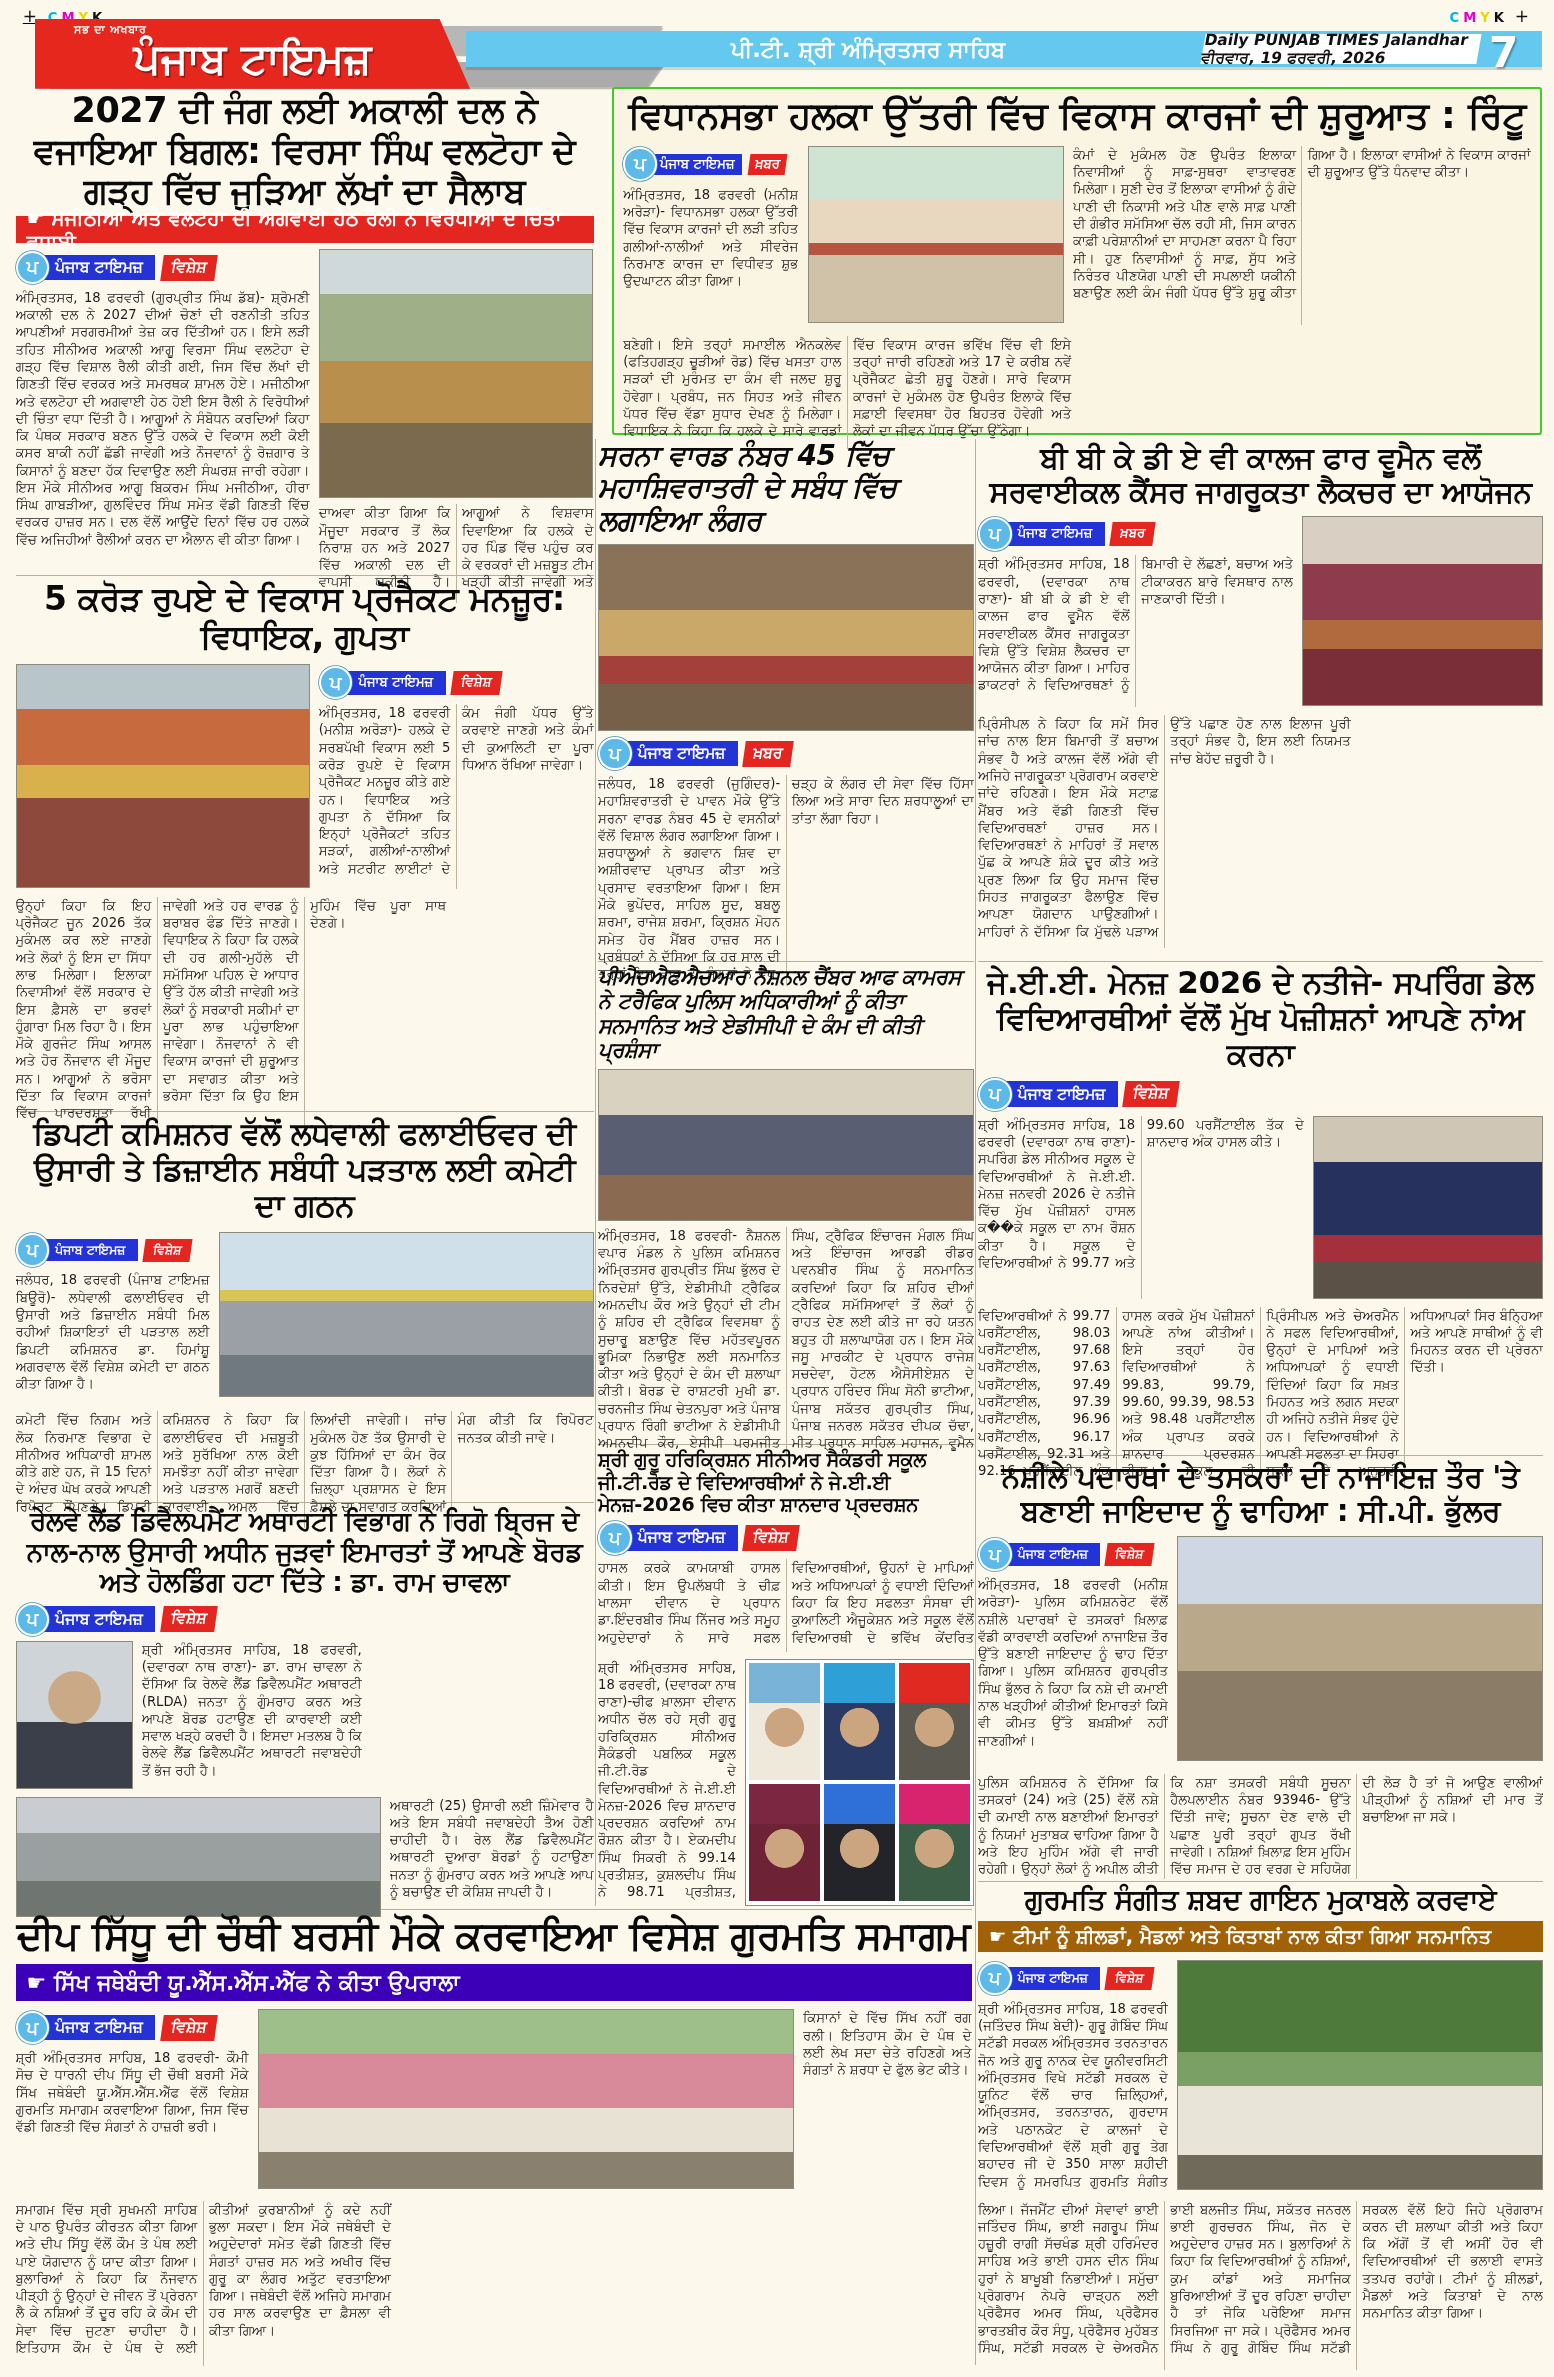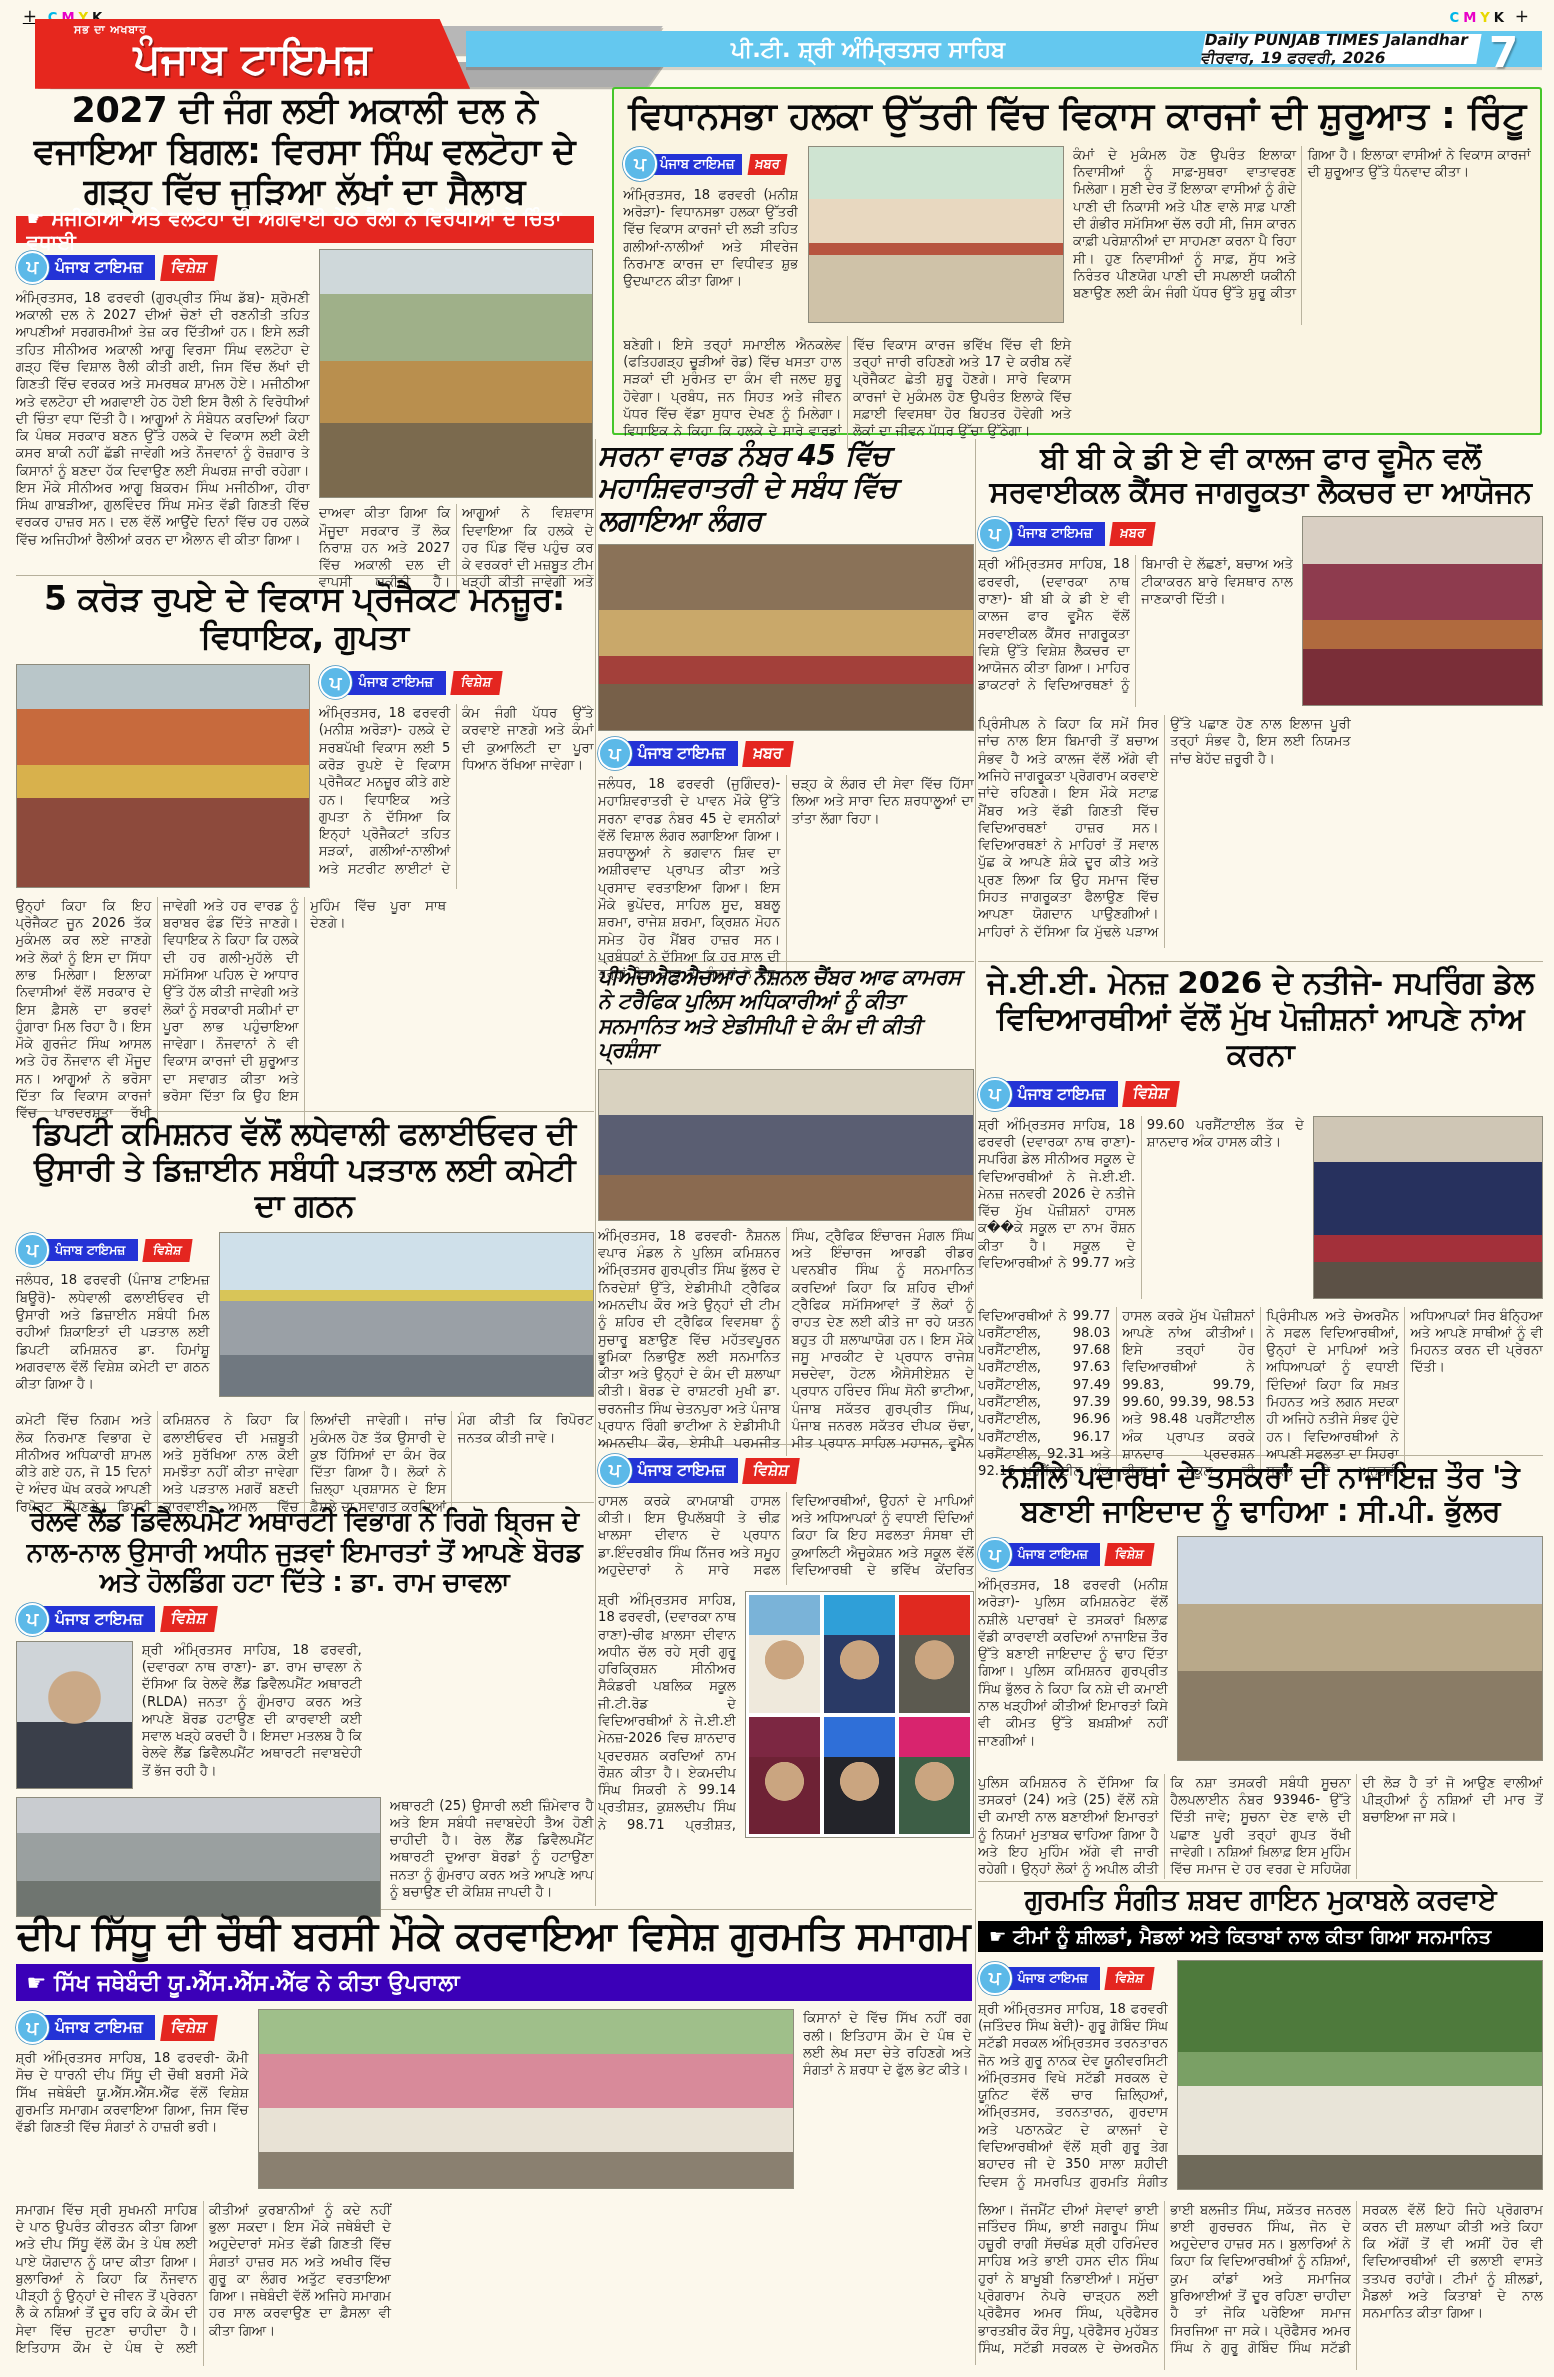--- a/index.html
+++ b/index.html
@@ -206,20 +206,21 @@
           <div class="bl" style="font-size:12.4px;">ਵਿਸ਼ੇਸ਼</div>
         </div>
         <div class="bt c1" style="height:190px;">ਅੰਮ੍ਰਿਤਸਰ, 18 ਫਰਵਰੀ (ਮਨੀਸ਼ ਅਰੋੜਾ)- ਪੁਲਿਸ ਕਮਿਸ਼ਨਰੇਟ ਵੱਲੋਂ ਨਸ਼ੀਲੇ ਪਦਾਰਥਾਂ ਦੇ ਤਸਕਰਾਂ ਖ਼ਿਲਾਫ਼ ਵੱਡੀ ਕਾਰਵਾਈ ਕਰਦਿਆਂ ਨਾਜਾਇਜ਼ ਤੌਰ ਉੱਤੇ ਬਣਾਈ ਜਾਇਦਾਦ ਨੂੰ ਢਾਹ ਦਿੱਤਾ ਗਿਆ। ਪੁਲਿਸ ਕਮਿਸ਼ਨਰ ਗੁਰਪ੍ਰੀਤ ਸਿੰਘ ਭੁੱਲਰ ਨੇ ਕਿਹਾ ਕਿ ਨਸ਼ੇ ਦੀ ਕਮਾਈ ਨਾਲ ਖੜ੍ਹੀਆਂ ਕੀਤੀਆਂ ਇਮਾਰਤਾਂ ਕਿਸੇ ਵੀ ਕੀਮਤ ਉੱਤੇ ਬਖ਼ਸ਼ੀਆਂ ਨਹੀਂ ਜਾਣਗੀਆਂ।</div>
       </div>
       <div class="ph" style="flex:1;height:225px;background:linear-gradient(180deg,#cfd8e2 0 30%,#b9a98a 30% 60%,#8a7c66 60% 100%);"></div>
     </div>
     <div class="bt c3" style="height:105px;margin-top:7.8px;">ਪੁਲਿਸ ਕਮਿਸ਼ਨਰ ਨੇ ਦੱਸਿਆ ਕਿ ਤਸਕਰਾਂ (24) ਅਤੇ (25) ਵੱਲੋਂ ਨਸ਼ੇ ਦੀ ਕਮਾਈ ਨਾਲ ਬਣਾਈਆਂ ਇਮਾਰਤਾਂ ਨੂੰ ਨਿਯਮਾਂ ਮੁਤਾਬਕ ਢਾਹਿਆ ਗਿਆ ਹੈ ਅਤੇ ਇਹ ਮੁਹਿੰਮ ਅੱਗੇ ਵੀ ਜਾਰੀ ਰਹੇਗੀ। ਉਨ੍ਹਾਂ ਲੋਕਾਂ ਨੂੰ ਅਪੀਲ ਕੀਤੀ ਕਿ ਨਸ਼ਾ ਤਸਕਰੀ ਸਬੰਧੀ ਸੂਚਨਾ ਹੈਲਪਲਾਈਨ ਨੰਬਰ 93946- ਉੱਤੇ ਦਿੱਤੀ ਜਾਵੇ; ਸੂਚਨਾ ਦੇਣ ਵਾਲੇ ਦੀ ਪਛਾਣ ਪੂਰੀ ਤਰ੍ਹਾਂ ਗੁਪਤ ਰੱਖੀ ਜਾਵੇਗੀ। ਨਸ਼ਿਆਂ ਖ਼ਿਲਾਫ਼ ਇਸ ਮੁਹਿੰਮ ਵਿੱਚ ਸਮਾਜ ਦੇ ਹਰ ਵਰਗ ਦੇ ਸਹਿਯੋਗ ਦੀ ਲੋੜ ਹੈ ਤਾਂ ਜੋ ਆਉਣ ਵਾਲੀਆਂ ਪੀੜ੍ਹੀਆਂ ਨੂੰ ਨਸ਼ਿਆਂ ਦੀ ਮਾਰ ਤੋਂ ਬਚਾਇਆ ਜਾ ਸਕੇ।</div>
   </div>
 
   <div class="art" style="left:598px;top:1449px;width:376px;height:457px;">
+    <div class="hl" style="font-size:19.4px;text-align:left;">ਸ਼੍ਰੀ ਗੁਰੂ ਹਰਿਕ੍ਰਿਸ਼ਨ ਸੀਨੀਅਰ ਸੈਕੰਡਰੀ ਸਕੂਲ ਜੀ.ਟੀ.ਰੋਡ ਦੇ ਵਿਦਿਆਰਥੀਆਂ ਨੇ ਜੇ.ਈ.ਈ ਮੇਨਜ਼-2026 ਵਿਚ ਕੀਤਾ ਸ਼ਾਨਦਾਰ ਪ੍ਰਦਰਸ਼ਨ</div>
     <div class="badge" style="margin-top:4.7px;">
       <div class="bc">ਪ</div>
       <div class="bn">ਪੰਜਾਬ ਟਾਇਮਜ਼</div>
       <div class="bl">ਵਿਸ਼ੇਸ਼</div>
     </div>
     <div class="bt c2" style="height:93px;">ਹਾਸਲ ਕਰਕੇ ਕਾਮਯਾਬੀ ਹਾਸਲ ਕੀਤੀ। ਇਸ ਉਪਲੱਬਧੀ ਤੇ ਚੀਫ਼ ਖਾਲਸਾ ਦੀਵਾਨ ਦੇ ਪ੍ਰਧਾਨ ਡਾ.ਇੰਦਰਬੀਰ ਸਿੰਘ ਨਿੱਜਰ ਅਤੇ ਸਮੂਹ ਅਹੁਦੇਦਾਰਾਂ ਨੇ ਸਾਰੇ ਸਫਲ ਵਿਦਿਆਰਥੀਆਂ, ਉਹਨਾਂ ਦੇ ਮਾਪਿਆਂ ਅਤੇ ਅਧਿਆਪਕਾਂ ਨੂੰ ਵਧਾਈ ਦਿੰਦਿਆਂ ਕਿਹਾ ਕਿ ਇਹ ਸਫਲਤਾ ਸੰਸਥਾ ਦੀ ਕੁਆਲਿਟੀ ਐਜੂਕੇਸ਼ਨ ਅਤੇ ਸਕੂਲ ਵੱਲੋਂ ਵਿਦਿਆਰਥੀ ਦੇ ਭਵਿੱਖ ਕੇਂਦਰਿਤ ਮਾਰਗ ਦਰਸ਼ਨ ਦਾ ਨਤੀਜਾ ਹੈ। ਸਕੂਲ ਦੇ ਮੈਂਬਰ ਇੰਚਾਰਜ ਸ੍ਰ.ਆਦਰਸ਼ਪਿੰਦਰ ਸਿੰਘ ਮਾਨ, ਸ੍ਰ.ਸਰਜੋਤ ਸਿੰਘ ਸਾਹਨੀ, ਸ੍ਰ.ਰਬਿੰਦਰਬੀਰ ਸਿੰਘ ਭੱਲਾ ਅਤੇ ਪ੍ਰਿੰਸੀਪਲ ਸ਼੍ਰੀਮਤੀ ਕਵਲਪ੍ਰੀਤ ਕੌਰ ਨੇ ਸਫਲ ਵਿਦਿਆਰਥੀਆਂ ਨੂੰ ਵਧਾਈ ਦਿੰਦਿਆਂ ਭਵਿੱਖ ਦੀਆਂ ਸਫਲ ਮੰਜ਼ਿਲਾਂ ਹਾਸਲ ਕਰਨ ਲਈ ਸ਼ੁਭਕਾਮਨਾਵਾਂ ਦਿੱਤੀਆਂ।</div>
     <div class="row" style="margin-top:6.2px;">
       <div class="bt c1" style="width:138px;height:247px;">ਸ਼੍ਰੀ ਅੰਮ੍ਰਿਤਸਰ ਸਾਹਿਬ, 18 ਫਰਵਰੀ, (ਦਵਾਰਕਾ ਨਾਥ ਰਾਣਾ)-ਚੀਫ ਖ਼ਾਲਸਾ ਦੀਵਾਨ ਅਧੀਨ ਚੱਲ ਰਹੇ ਸ੍ਰੀ ਗੁਰੂ ਹਰਿਕ੍ਰਿਸ਼ਨ ਸੀਨੀਅਰ ਸੈਕੰਡਰੀ ਪਬਲਿਕ ਸਕੂਲ ਜੀ.ਟੀ.ਰੋਡ ਦੇ ਵਿਦਿਆਰਥੀਆਂ ਨੇ ਜੇ.ਈ.ਈ ਮੇਨਜ਼-2026 ਵਿਚ ਸ਼ਾਨਦਾਰ ਪ੍ਰਦਰਸ਼ਨ ਕਰਦਿਆਂ ਨਾਮ ਰੌਸ਼ਨ ਕੀਤਾ ਹੈ। ਏਕਮਦੀਪ ਸਿੰਘ ਸਿਕਰੀ ਨੇ 99.14 ਪ੍ਰਤੀਸ਼ਤ, ਕੁਸ਼ਲਦੀਪ ਸਿੰਘ ਨੇ 98.71 ਪ੍ਰਤੀਸ਼ਤ, ਸੁਖਮਨਜੀਤ ਸਿੰਘ ਨੇ 98.40 ਪ੍ਰਤੀਸ਼ਤ, ਸਰਬਜੋਤ ਸਿੰਘ ਨੇ 96.80 ਪ੍ਰਤੀਸ਼ਤ, ਸਹਿਜਦੀਪ ਸਿੰਘ ਨੇ 96.79 ਪ੍ਰਤੀਸ਼ਤ ਅਤੇ ਵਾਹਿਗੁਰੂ ਪਾਲ ਸਿੰਘ ਨੇ 89.40 ਪ੍ਰਤੀਸ਼ਤ ਅੰਕ</div>
       <div class="sgrid" style="flex:1;height:247px;">
         <div class="scell" style="background:radial-gradient(circle at 50% 55%,#caa580 0 26%,transparent 27%),linear-gradient(180deg,#7ab3d8 0 34%,#efe9dc 34% 100%);"></div>
@@ -245,21 +246,21 @@
         <div class="bt c1" style="height:144px;">ਸ਼੍ਰੀ ਅੰਮ੍ਰਿਤਸਰ ਸਾਹਿਬ, 18 ਫਰਵਰੀ- ਕੌਮੀ ਸੋਚ ਦੇ ਧਾਰਨੀ ਦੀਪ ਸਿੱਧੂ ਦੀ ਚੌਥੀ ਬਰਸੀ ਮੌਕੇ ਸਿੱਖ ਜਥੇਬੰਦੀ ਯੂ.ਐੱਸ.ਐੱਸ.ਐੱਫ ਵੱਲੋਂ ਵਿਸ਼ੇਸ਼ ਗੁਰਮਤਿ ਸਮਾਗਮ ਕਰਵਾਇਆ ਗਿਆ, ਜਿਸ ਵਿੱਚ ਵੱਡੀ ਗਿਣਤੀ ਵਿੱਚ ਸੰਗਤਾਂ ਨੇ ਹਾਜ਼ਰੀ ਭਰੀ।</div>
       </div>
       <div class="ph" style="width:536px;height:180px;background:linear-gradient(180deg,#9fbf8a 0 25%,#d88a9a 25% 55%,#e8e2d5 55% 80%,#8a8070 80% 100%);"></div>
       <div class="bt c1" style="flex:1;height:180px;">ਕਿਸਾਨਾਂ ਦੇ ਵਿੱਚ ਸਿੱਖ ਨਹੀਂ ਰਗ ਰਲੀ। ਇਤਿਹਾਸ ਕੌਮ ਦੇ ਪੰਥ ਦੇ ਲਈ ਲੇਖ ਸਦਾ ਚੇਤੇ ਰਹਿਣਗੇ ਅਤੇ ਸੰਗਤਾਂ ਨੇ ਸ਼ਰਧਾ ਦੇ ਫੁੱਲ ਭੇਟ ਕੀਤੇ।</div>
     </div>
     <div class="bt c5" style="height:165px;margin-top:7.8px;">ਸਮਾਗਮ ਵਿੱਚ ਸ੍ਰੀ ਸੁਖਮਨੀ ਸਾਹਿਬ ਦੇ ਪਾਠ ਉਪਰੰਤ ਕੀਰਤਨ ਕੀਤਾ ਗਿਆ ਅਤੇ ਦੀਪ ਸਿੱਧੂ ਵੱਲੋਂ ਕੌਮ ਤੇ ਪੰਥ ਲਈ ਪਾਏ ਯੋਗਦਾਨ ਨੂੰ ਯਾਦ ਕੀਤਾ ਗਿਆ। ਬੁਲਾਰਿਆਂ ਨੇ ਕਿਹਾ ਕਿ ਨੌਜਵਾਨ ਪੀੜ੍ਹੀ ਨੂੰ ਉਨ੍ਹਾਂ ਦੇ ਜੀਵਨ ਤੋਂ ਪ੍ਰੇਰਨਾ ਲੈ ਕੇ ਨਸ਼ਿਆਂ ਤੋਂ ਦੂਰ ਰਹਿ ਕੇ ਕੌਮ ਦੀ ਸੇਵਾ ਵਿੱਚ ਜੁਟਣਾ ਚਾਹੀਦਾ ਹੈ। ਇਤਿਹਾਸ ਕੌਮ ਦੇ ਪੰਥ ਦੇ ਲਈ ਕੀਤੀਆਂ ਕੁਰਬਾਨੀਆਂ ਨੂੰ ਕਦੇ ਨਹੀਂ ਭੁਲਾ ਸਕਦਾ। ਇਸ ਮੌਕੇ ਜਥੇਬੰਦੀ ਦੇ ਅਹੁਦੇਦਾਰਾਂ ਸਮੇਤ ਵੱਡੀ ਗਿਣਤੀ ਵਿੱਚ ਸੰਗਤਾਂ ਹਾਜ਼ਰ ਸਨ ਅਤੇ ਅਖੀਰ ਵਿੱਚ ਗੁਰੂ ਕਾ ਲੰਗਰ ਅਤੁੱਟ ਵਰਤਾਇਆ ਗਿਆ। ਜਥੇਬੰਦੀ ਵੱਲੋਂ ਅਜਿਹੇ ਸਮਾਗਮ ਹਰ ਸਾਲ ਕਰਵਾਉਣ ਦਾ ਫ਼ੈਸਲਾ ਵੀ ਕੀਤਾ ਗਿਆ।</div>
   </div>
 
   <div class="art" style="left:978px;top:1884px;width:565px;height:480px;">
     <div class="hl" style="font-size:28px;">ਗੁਰਮਤਿ ਸੰਗੀਤ ਸ਼ਬਦ ਗਾਇਨ ਮੁਕਾਬਲੇ ਕਰਵਾਏ</div>
-    <div class="bar" style="background:#000000;height:31px;font-size:19.4px;margin-top:4.7px;">☛ ਟੀਮਾਂ ਨੂੰ ਸ਼ੀਲਡਾਂ, ਮੈਡਲਾਂ ਅਤੇ ਕਿਤਾਬਾਂ ਨਾਲ ਕੀਤਾ ਗਿਆ ਸਨਮਾਨਿਤ</div>
+    <div class="bar" style="background:#a16207;height:31px;font-size:19.4px;margin-top:4.7px;">☛ ਟੀਮਾਂ ਨੂੰ ਸ਼ੀਲਡਾਂ, ਮੈਡਲਾਂ ਅਤੇ ਕਿਤਾਬਾਂ ਨਾਲ ਕੀਤਾ ਗਿਆ ਸਨਮਾਨਿਤ</div>
     <div class="row" style="margin-top:7.8px;">
       <div style="width:190px;">
         <div class="badge">
           <div class="bc">ਪ</div>
           <div class="bn" style="font-size:12.4px;">ਪੰਜਾਬ ਟਾਇਮਜ਼</div>
           <div class="bl" style="font-size:12.4px;">ਵਿਸ਼ੇਸ਼</div>
         </div>
         <div class="bt c1" style="height:193px;">ਸ਼੍ਰੀ ਅੰਮ੍ਰਿਤਸਰ ਸਾਹਿਬ, 18 ਫਰਵਰੀ (ਜਤਿੰਦਰ ਸਿੰਘ ਬੇਦੀ)- ਗੁਰੂ ਗੋਬਿੰਦ ਸਿੰਘ ਸਟੱਡੀ ਸਰਕਲ ਅੰਮ੍ਰਿਤਸਰ ਤਰਨਤਾਰਨ ਜੋਨ ਅਤੇ ਗੁਰੂ ਨਾਨਕ ਦੇਵ ਯੂਨੀਵਰਸਿਟੀ ਅੰਮ੍ਰਿਤਸਰ ਵਿਖੇ ਸਟੱਡੀ ਸਰਕਲ ਦੇ ਯੂਨਿਟ ਵੱਲੋਂ ਚਾਰ ਜ਼ਿਲ੍ਹਿਆਂ, ਅੰਮ੍ਰਿਤਸਰ, ਤਰਨਤਾਰਨ, ਗੁਰਦਾਸ ਅਤੇ ਪਠਾਨਕੋਟ ਦੇ ਕਾਲਜਾਂ ਦੇ ਵਿਦਿਆਰਥੀਆਂ ਵੱਲੋਂ ਸ਼੍ਰੀ ਗੁਰੂ ਤੇਗ ਬਹਾਦਰ ਜੀ ਦੇ 350 ਸਾਲਾ ਸ਼ਹੀਦੀ ਦਿਵਸ ਨੂੰ ਸਮਰਪਿਤ ਗੁਰਮਤਿ ਸੰਗੀਤ ਸ਼ਬਦ ਗਾਇਨ ਮੁਕਾਬਲੇ ਕਰਵਾਏ ਗਏ। ਜਿਸ ਵਿਚ ਸ਼ਹੀਦ ਸਿੱਖ ਮਿਸ਼ਨਰੀ ਕਾਲਜ ਅਤੇ ਭਾਈ ਵੀਰ ਸਿੰਘ ਗੁਰਮਤਿ ਕਾਲਜ ਵਿਚੋਂ, ਸ਼ਹੀਦ ਸਿੱਖ ਮਿਸ਼ਨਰੀ ਕਾਲਜ ਅੰਮ੍ਰਿਤਸਰ ਨੇ ਪਹਿਲਾ ਅਤੇ ਭਾਈ ਵੀਰ ਸਿੰਘ ਗੁਰਮਤਿ ਕਾਲਜ, ਸੈਂਟਰਲ ਖਾਲਸਾ ਯਤੀਮ ਖਾਨਾ ਨੇ ਦੂਜਾ ਸਥਾਨ ਹਾਸਲ</div>
       </div>
       <div class="ph" style="flex:1;height:230px;background:linear-gradient(180deg,#4e7a3c 0 40%,#7aa065 40% 55%,#e8e4d8 55% 85%,#6f6a5a 85% 100%);"></div>

